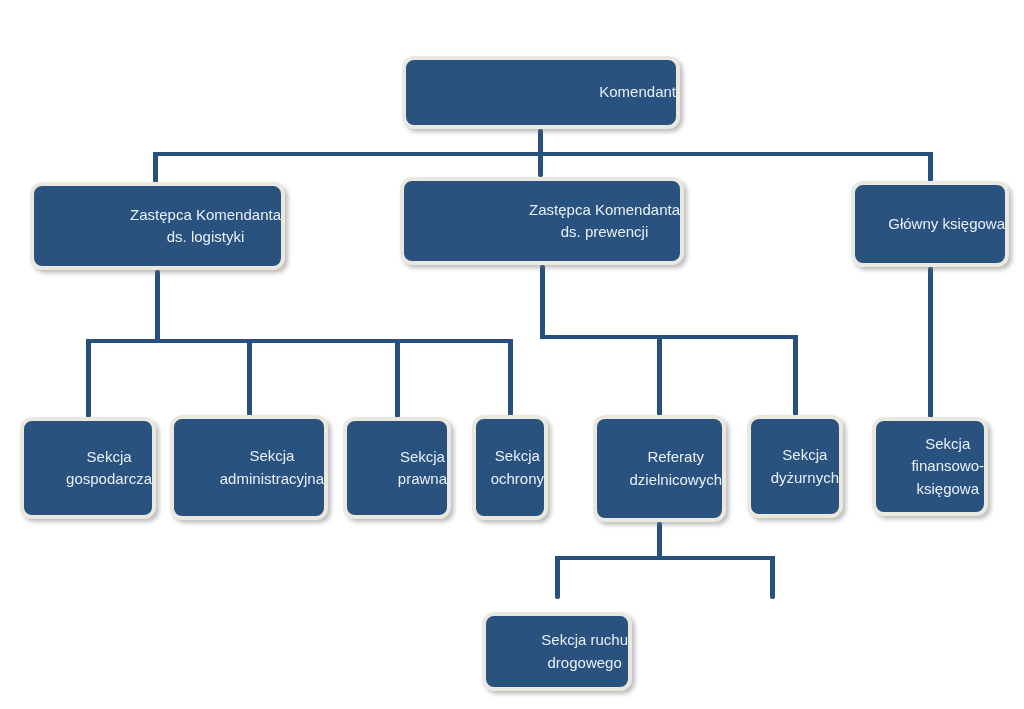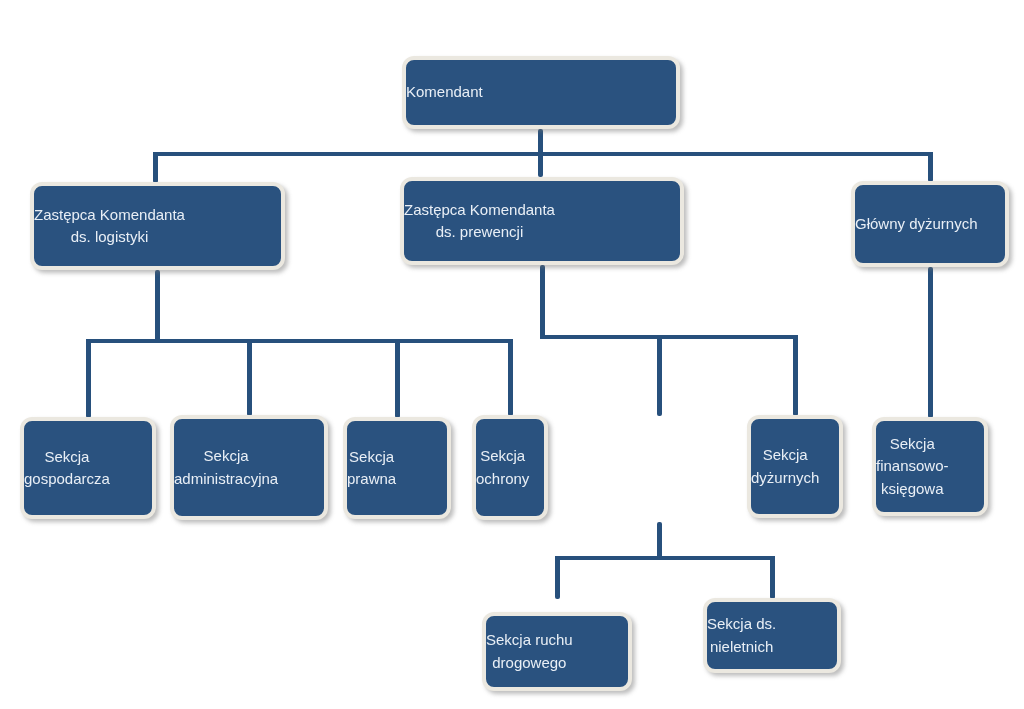--- a/index.html
+++ b/index.html
@@ -14,21 +14,21 @@
   body{font-family:"Liberation Sans","DejaVu Sans",sans-serif;}
   .canvas{position:relative;width:1024px;height:709px;background:var(--background);}
 
   
   .node{
     position:absolute;
     background:var(--box-fill);
     border:4px solid var(--box-border);
     border-radius:12px;
     box-shadow:3px 3px 4px rgba(110,110,110,0.45);
-    display:flex;align-items:center;justify-content:flex-start;
+    display:flex;align-items:center;justify-content:flex-end;
     text-align:center;
     color:var(--text);
     font-size:15px;line-height:1.5;
   }
   .node .label{white-space:pre-line;}
 
   
   .cv,.ch{position:absolute;background:var(--connector);}
   .cv{width:5px;border-radius:2px;}
   .ch{height:4px;}
@@ -85,21 +85,21 @@
     <span class="label">Zastępca Komendanta
 ds. logistyki</span>
   </div>
 
   <div class="node" id="n-prewencji">
     <span class="label">Zastępca Komendanta
 ds. prewencji</span>
   </div>
 
   <div class="node" id="n-ksiegowy">
-    <span class="label">Główny dyżurnych</span>
+    <span class="label">Główny księgowa</span>
   </div>
 
   <div class="node" id="n-gospodarcza">
     <span class="label">Sekcja
 gospodarcza</span>
   </div>
 
   <div class="node" id="n-administracyjna">
     <span class="label">Sekcja
 administracyjna</span>
@@ -108,35 +108,35 @@
   <div class="node" id="n-prawna">
     <span class="label">Sekcja
 prawna</span>
   </div>
 
   <div class="node" id="n-ochrony">
     <span class="label">Sekcja
 ochrony</span>
   </div>
 
+  <div class="node" id="n-referaty">
+    <span class="label">Referaty
+dzielnicowych</span>
+  </div>
 
   <div class="node" id="n-dyzurnych">
     <span class="label">Sekcja
 dyżurnych</span>
   </div>
 
   <div class="node" id="n-finansowa">
     <span class="label">Sekcja
 finansowo-
 księgowa</span>
   </div>
 
   <div class="node" id="n-ruchu">
     <span class="label">Sekcja ruchu
 drogowego</span>
   </div>
 
-  <div class="node" id="n-nieletnich">
-    <span class="label">Sekcja ds.
-nieletnich</span>
-  </div>
 
 </div>
 
 </body></html>

